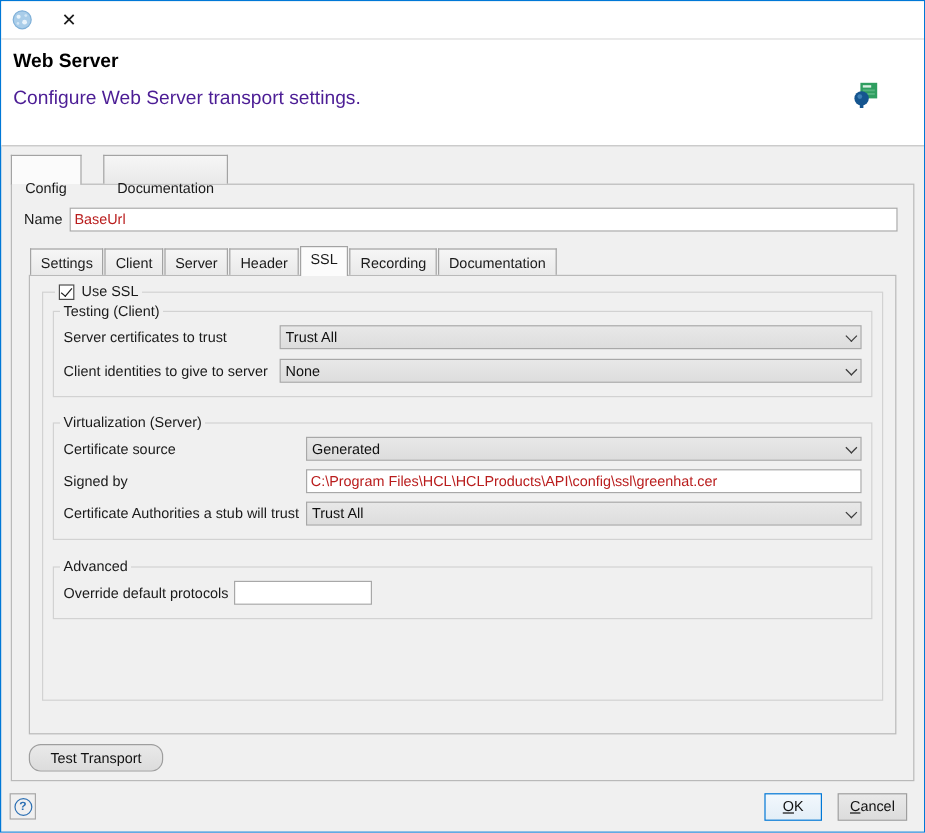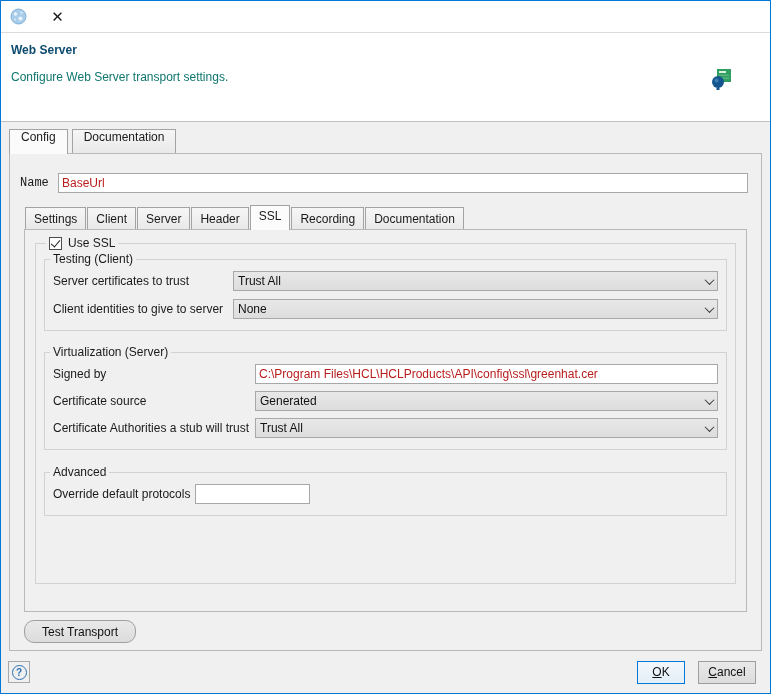--- a/index.html
+++ b/index.html
@@ -26,42 +26,42 @@
   .close-btn {
     width:45px; height:31px; display:flex; align-items:center; justify-content:center;
     font-size:15px; color:#1b1b1b; cursor:default;
   }
   
   .header {
     flex:0 0 90px; background:#ffffff;
     border-top:1px solid #dcdcdc; border-bottom:1px solid #bfbfbf;
     padding:10px 10px 0 10px; position:relative;
   }
-  .header-title { font-weight:bold; font-size:12px; color:#0c4a6e; }
-  .header-sub { margin-top:13px; font-size:12px; color:#0f766e; }
+  .header-title { font-weight:bold; font-size:16px; color:#000000; }
+  .header-sub { margin-top:13px; font-size:16px; color:#4c1d95; }
   .transport-icon { position:absolute; right:38px; top:35px; }
   
   .main { flex:1 1 auto; display:flex; flex-direction:column; padding:0 8px; min-height:0; }
   .tabs-row { display:flex; margin-top:7px; height:24px; position:relative; z-index:2; }
   .tab {
-    height:24px; padding:0 11px 0 11px;
+    height:24px; padding:20px 11px 0 11px;
     border:1px solid #a3a3a3; border-bottom:none;
     background:linear-gradient(#f6f6f6,#e9e9e9);
-    margin-right:4px; font-size:12px; white-space:nowrap;
+    margin-right:18px; font-size:12px; white-space:nowrap;
   }
   .tab.active {
     background:#fbfbfb; margin-bottom:-1px; height:25px; z-index:3; position:relative;
   }
   .config-panel {
     flex:1 1 auto; border:1px solid #b9b9b9; background:#f0f0f0;
     display:flex; flex-direction:column; min-height:0;
   }
   
   .name-row { display:flex; align-items:center; margin:19px 13px 0 10px; height:20px; }
-  .name-label { width:38px; flex:0 0 auto;font-family:Liberation Mono, monospace; }
+  .name-label { width:38px; flex:0 0 auto; }
   .text-input {
     height:20px; border:1px solid #a8a8a8; background:#fff;
     font-family:"Liberation Sans", sans-serif; font-size:12px;
     padding:0 3px; color:#b91c1c; width:100%;
   }
   .name-row .text-input { flex:1 1 auto; }
   
   .inner-tabs-row { display:flex; align-items:flex-end; margin:12px 0 0 15px; height:24px; position:relative; z-index:2; }
   .inner-tab {
     height:22px; padding:4px 8px 0 8px;
@@ -221,29 +221,29 @@
                   <span class="chevron"></span>
                 </div>
               </div>
             </div>
           </fieldset>
 
           <fieldset class="group gap14">
             <legend>Virtualization (Server)</legend>
             <div class="rows" style="gap:7px;">
               <div class="row">
+                <span class="lbl lbl-v">Certificate source</span>
+                <div class="combo">
+                  <span class="combo-text">Generated</span>
+                  <span class="chevron"></span>
+                </div>
+              </div>
+              <div class="row">
                 <span class="lbl lbl-v">Signed by</span>
                 <input class="text-input" type="text" value="C:\Program Files\HCL\HCLProducts\API\config\ssl\greenhat.cer" style="">
-              </div>
-              <div class="row">
-                <span class="lbl lbl-v">Certificate source</span>
-                <div class="combo">
-                  <span class="combo-text">Generated</span>
-                  <span class="chevron"></span>
-                </div>
               </div>
               <div class="row">
                 <span class="lbl lbl-v">Certificate Authorities a stub will trust</span>
                 <div class="combo">
                   <span class="combo-text">Trust All</span>
                   <span class="chevron"></span>
                 </div>
               </div>
             </div>
           </fieldset>

